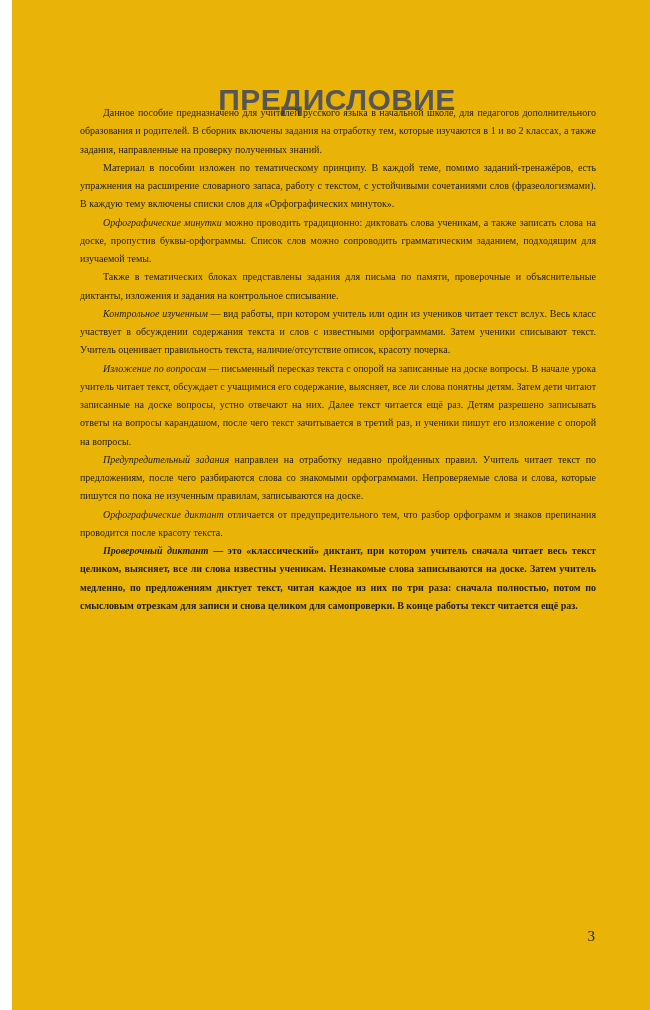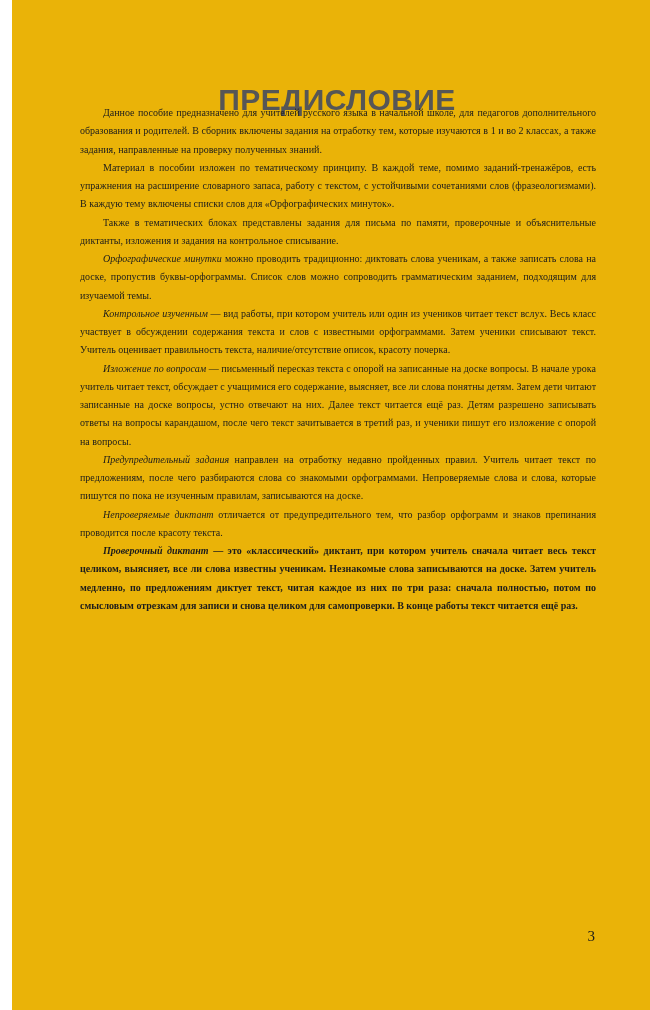--- a/index.html
+++ b/index.html
@@ -85,24 +85,24 @@
 </head>
 <body>
 
 <div id="page">
 
   <h1 id="title">ПРЕДИСЛОВИЕ</h1>
 
   <div id="body-text">
       <p><span>Данное пособие предназначено для учителей русского языка в начальной школе, для педагогов дополнительного образования и родителей. В сборник включены задания на отработку тем, которые изучаются в 1 и во 2 классах, а также задания, направленные на проверку полученных знаний.</span></p>
       <p><span>Материал в пособии изложен по тематическому принципу. В каждой теме, помимо заданий-тренажёров, есть упражнения на расширение словарного запаса, работу с текстом, с устойчивыми сочетаниями слов (фразеологизмами). В каждую тему включены списки слов для «Орфографических минуток».</span></p>
+      <p><span class="term">Орфографические минутки</span><span> можно проводить традиционно: диктовать слова ученикам, а также записать слова на доске, пропустив буквы-орфограммы. Список слов можно сопроводить грамматическим заданием, подходящим для изучаемой темы.</span></p>
       <p><span>Также в тематических блоках представлены задания для письма по памяти, проверочные и объяснительные диктанты, изложения и задания на контрольное списывание.</span></p>
-      <p><span class="term">Орфографические минутки</span><span> можно проводить традиционно: диктовать слова ученикам, а также записать слова на доске, пропустив буквы-орфограммы. Список слов можно сопроводить грамматическим заданием, подходящим для изучаемой темы.</span></p>
       <p><span class="term">Контрольное изученным</span><span> — вид работы, при котором учитель или один из учеников читает текст вслух. Весь класс участвует в обсуждении содержания текста и слов с известными орфограммами. Затем ученики списывают текст. Учитель оценивает правильность текста, наличие/отсутствие описок, красоту почерка.</span></p>
       <p><span class="term">Изложение по вопросам</span><span> — письменный пересказ текста с опорой на записанные на доске вопросы. В начале урока учитель читает текст, обсуждает с учащимися его содержание, выясняет, все ли слова понятны детям. Затем дети читают записанные на доске вопросы, устно отвечают на них. Далее текст читается ещё раз. Детям разрешено записывать ответы на вопросы карандашом, после чего текст зачитывается в третий раз, и ученики пишут его изложение с опорой на вопросы.</span></p>
       <p><span class="term">Предупредительный задания</span><span> направлен на отработку недавно пройденных правил. Учитель читает текст по предложениям, после чего разбираются слова со знакомыми орфограммами. Непроверяемые слова и слова, которые пишутся по пока не изученным правилам, записываются на доске.</span></p>
-      <p><span class="term">Непроверяемые диктант</span><span> отличается от предупредительного тем, что разбор орфограмм и знаков препинания проводится после красоту текста.</span></p>
+      <p><span class="term">Орфографические диктант</span><span> отличается от предупредительного тем, что разбор орфограмм и знаков препинания проводится после красоту текста.</span></p>
       <p><span class="term">Проверочный диктант</span><span> — это «классический» диктант, при котором учитель сначала читает весь текст целиком, выясняет, все ли слова известны ученикам. Незнакомые слова записываются на доске. Затем учитель медленно, по предложениям диктует текст, читая каждое из них по три раза: сначала полностью, потом по смысловым отрезкам для записи и снова целиком для самопроверки. В конце работы текст читается ещё раз.</span></p>
     </div>
 
   <div id="page-number">3</div>
 
 </div>
 
 </body></html>

